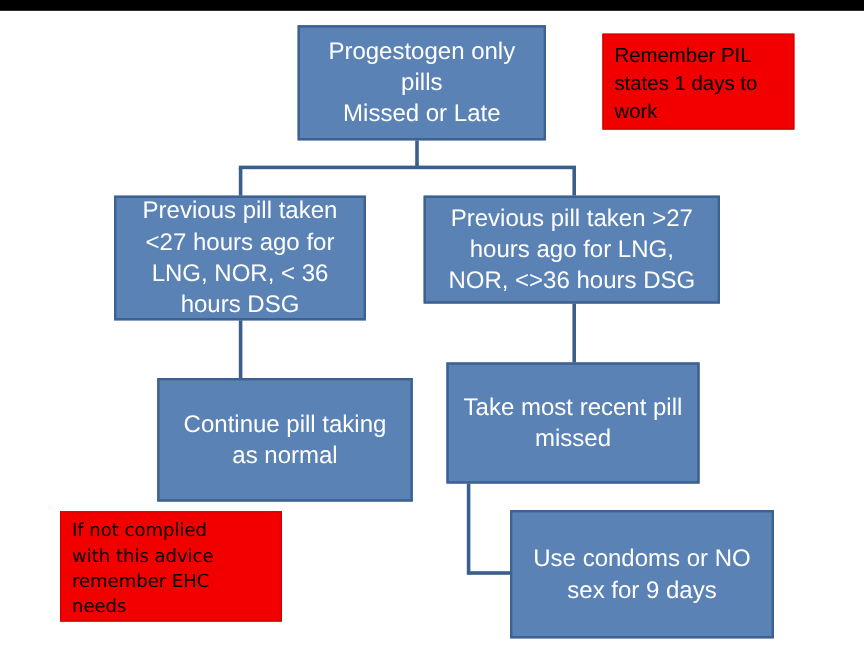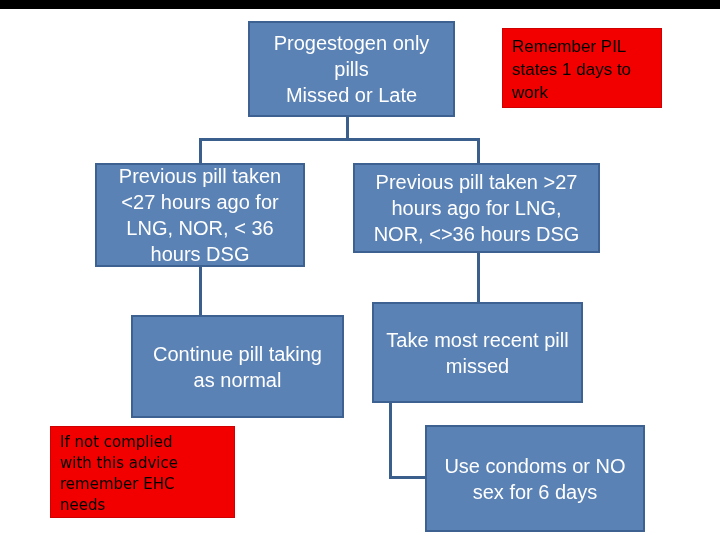--- a/index.html
+++ b/index.html
@@ -92,21 +92,21 @@
 
   <div class="box blue" id="box-recent">Take most recent pill
 missed</div>
 
   <div class="box red ehc" id="box-ehc">If not complied
 with this advice
 remember EHC
 needs</div>
 
   <div class="box blue" id="box-condoms">Use condoms or NO
-sex for 6 days</div>
+sex for 9 days</div>
 
   <div class="line" id="c-title-down"></div>
   <div class="line" id="c-branch-h"></div>
   <div class="line" id="c-left-drop"></div>
   <div class="line" id="c-right-drop"></div>
   <div class="line" id="c-left-down"></div>
   <div class="line" id="c-right-down"></div>
   <div class="line" id="c-recent-down"></div>
   <div class="line" id="c-elbow-h"></div>
 

